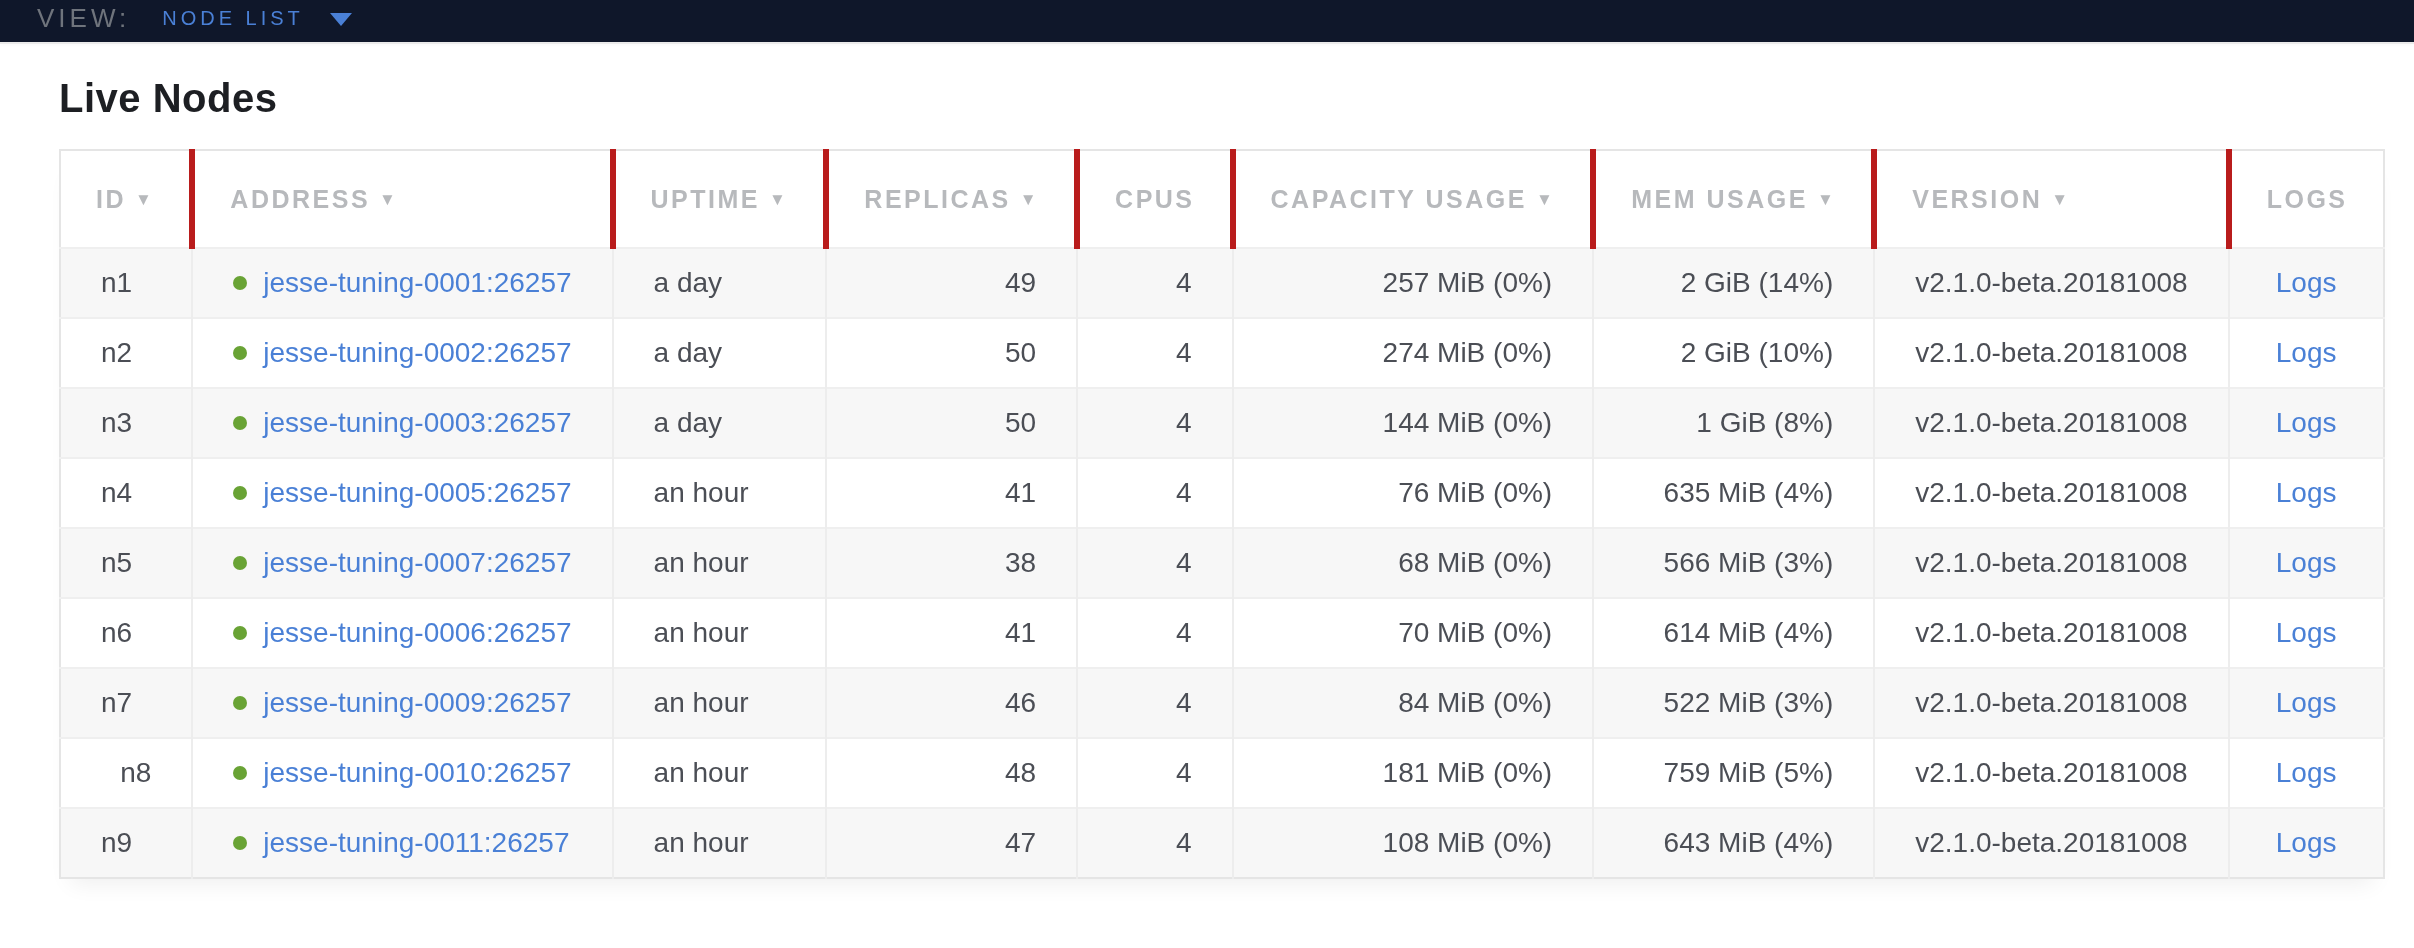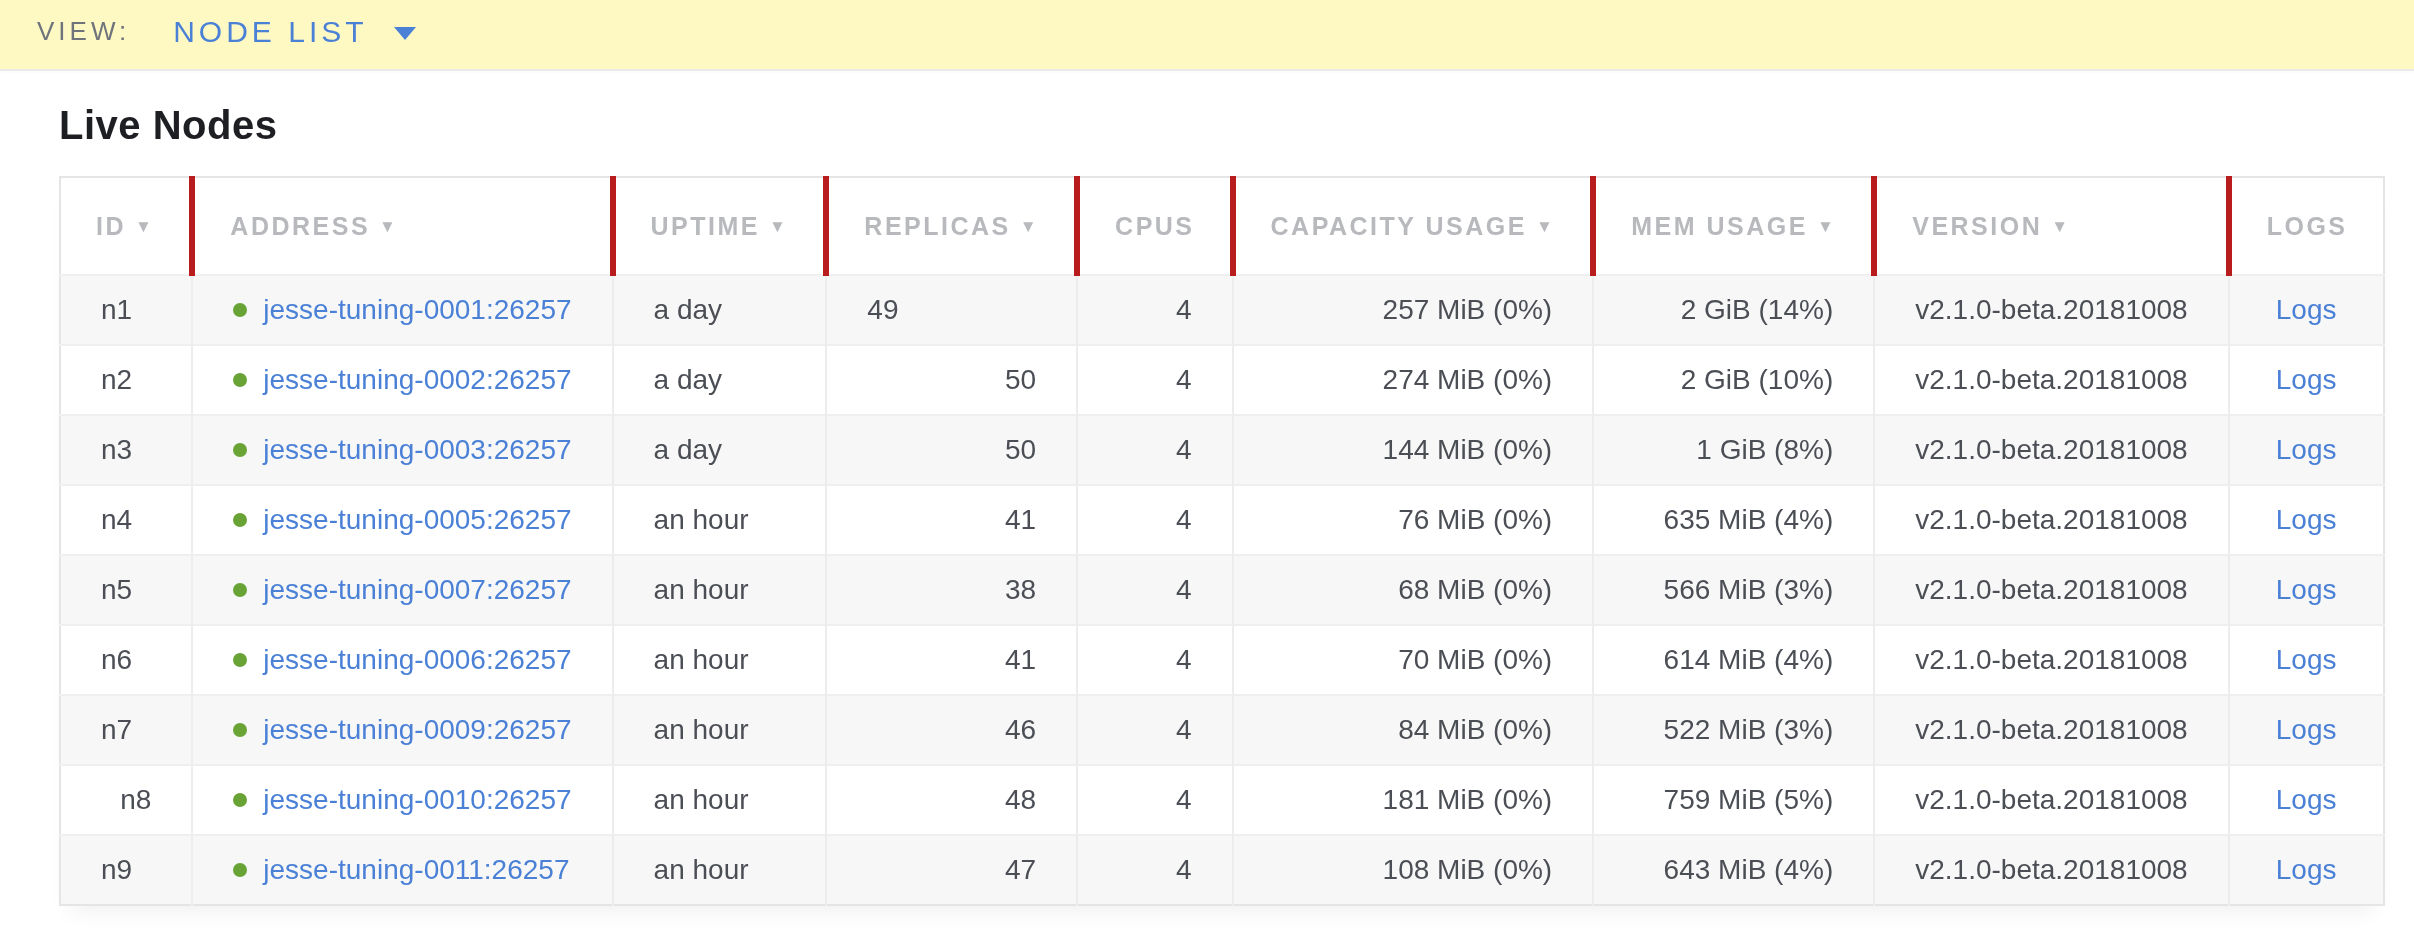--- a/index.html
+++ b/index.html
@@ -1,33 +1,33 @@
 <!DOCTYPE html>
 <html><head>
 <meta charset="utf-8">
 <style>
   * { box-sizing: border-box; margin: 0; padding: 0; }
   html, body { width: 2414px; height: 948px; background: #ffffff; overflow: hidden; }
   body { font-family: "Liberation Sans", sans-serif; }
 
   
   .view-bar {
-    height: 71px; display: flex; align-items: center;
+    height: 44px; display: flex; align-items: center;
     padding: 0 37px 6px 37px;
     border-bottom: 2px solid #eaeaea;
     box-shadow: 0 2px 3px rgba(0,0,0,0.02);
-    background: #fef9c3;
+    background: #0f172a;
   }
   .view-label {
     color: #6f747c; font-size: 26px; letter-spacing: 4px; font-weight: 400;
   }
   .view-select {
     background: none; border: none; cursor: pointer;
-    display: flex; align-items: center; margin-left: 43px;
-    color: #4a80d6; font-size: 30px; letter-spacing: 4px; font-weight: 400;
+    display: flex; align-items: center; margin-left: 32px;
+    color: #4a80d6; font-size: 20px; letter-spacing: 4px; font-weight: 400;
     font-family: "Liberation Sans", sans-serif;
   }
   .caret-down {
     width: 0; height: 0; margin-left: 26px; margin-top: 3px;
     border-left: 11px solid transparent; border-right: 11px solid transparent;
     border-top: 13px solid #4a80d6;
   }
 
   .content { padding: 0 59px; }
   .page-title {
@@ -108,21 +108,21 @@
     <tbody id="table-body">
         <tr>
           <td style="text-align: left;">n1</td>
           <td style="text-align: right;">
             <span class="addr-wrap">
               <span class="status-dot"></span>
               <a class="cell-link" href="#">jesse-tuning-0001:26257</a>
             </span>
           </td>
           <td style="text-align: left;">a day</td>
-          <td style="text-align: left;">49</td>
+          <td style="text-align: right;">49</td>
           <td style="text-align: right;">4</td>
           <td style="text-align: right;">257 MiB (0%)</td>
           <td style="text-align: right;">2 GiB (14%)</td>
           <td style="text-align: left;">v2.1.0-beta.20181008</td>
           <td style="text-align: center;"><a class="cell-link" href="#">Logs</a></td>
         </tr>
         <tr>
           <td style="text-align: left;">n2</td>
           <td style="text-align: left;">
             <span class="addr-wrap">

